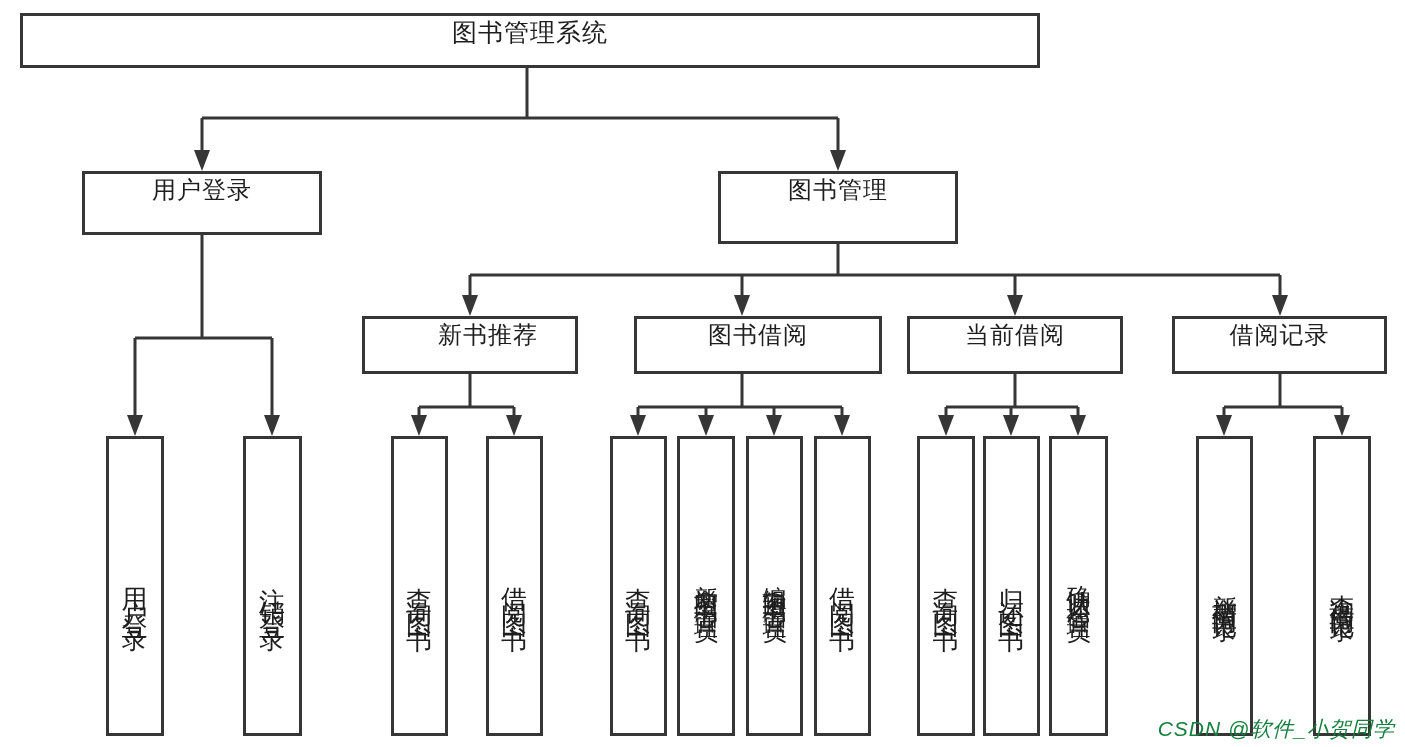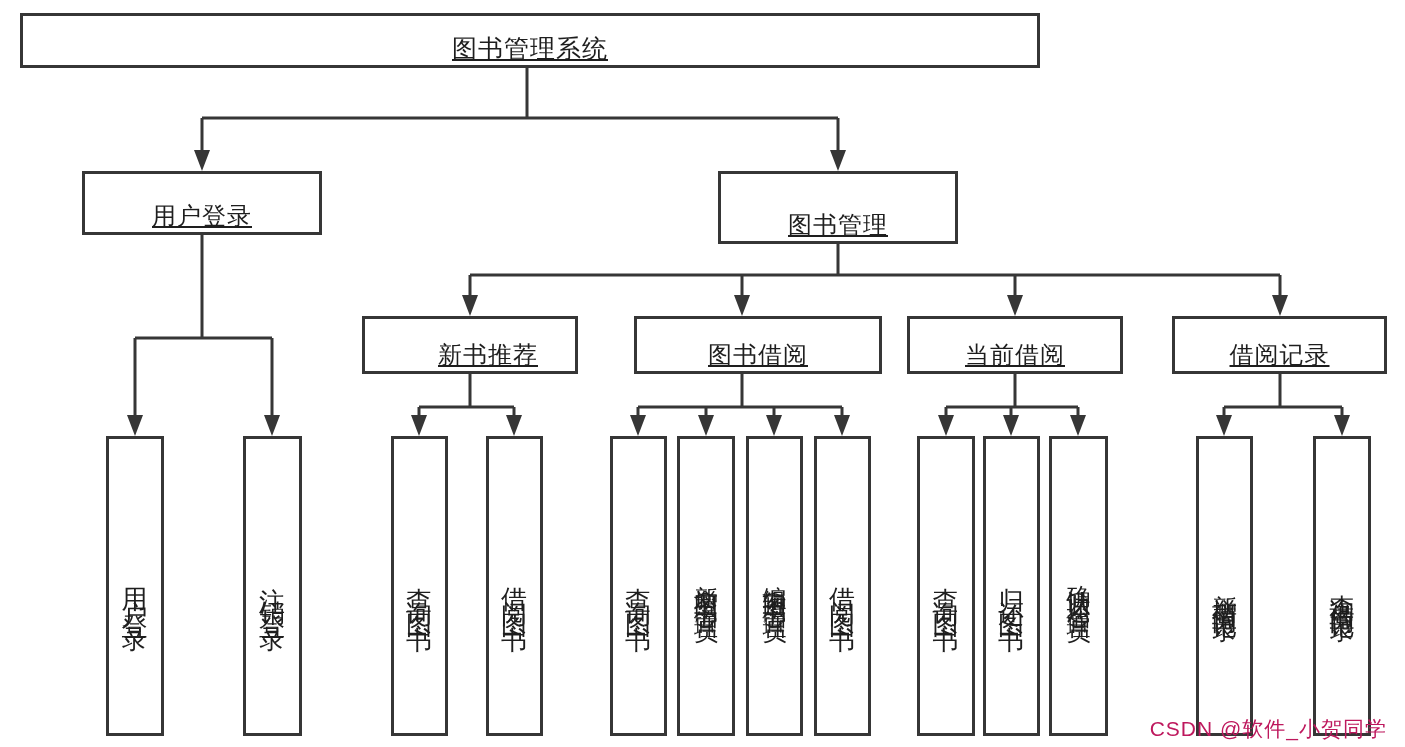--- a/index.html
+++ b/index.html
@@ -4,40 +4,40 @@
 <style>
   html, body { margin: 0; padding: 0; background: #ffffff; }
   body {
     width: 1405px; height: 747px; overflow: hidden; position: relative;
     font-family: "Liberation Sans", sans-serif;
   }
   .stage { position: absolute; left: 0; top: 0; width: 1405px; height: 747px; background: #ffffff; }
   svg.wires { position: absolute; left: 0; top: 0; width: 1405px; height: 747px; }
   .hbox {
     position: absolute; background: #ffffff; border: 3px solid #363636;
-    display: flex; align-items: flex-end; justify-content: center;
+    display: flex; align-items: flex-start; justify-content: center;
     font-size: 24px; color: #1e1e1e; letter-spacing: 1px;
-    box-sizing: border-box; z-index: 2; text-decoration: underline;
+    box-sizing: border-box; z-index: 2;
   }
   .hbox.title { font-size: 25px; }
   .leaf {
     position: absolute; top: 436px; height: 300px; background: #ffffff;
     border: 3px solid #363636; box-sizing: border-box; z-index: 2;
     display: flex; align-items: center; justify-content: center;
   }
   .leaf span {
     writing-mode: vertical-rl; text-orientation: mixed; white-space: nowrap;
     color: #1e1e1e; line-height: 1;
   }
   .leaf span.v4 { font-size: 26px; letter-spacing: 13px; margin-bottom: -13px; }
   .leaf span.v6 { font-size: 25px; letter-spacing: 5px;  margin-bottom: -5px; }
   .leaf span.v9 { font-size: 24px; letter-spacing: 5px;  margin-bottom: -5px; }
   .watermark {
-    position: absolute; right: 18px; bottom: 4px; z-index: 3;
-    font-size: 21px; color: #be185d; letter-spacing: 1px;
+    position: absolute; right: 10px; bottom: 4px; z-index: 3;
+    font-size: 21px; color: #15803d; letter-spacing: 1px; font-style: italic;
   }
 </style>
 </head>
 <body>
 
 <div class="stage">
 
   <svg class="wires" viewBox="0 0 1405 747" aria-hidden="true">
 
     <path d="M527,68 V118 M202,118 H838 M202,118 V152 M838,118 V152" fill="none" stroke="#363636" stroke-width="3"></path>

